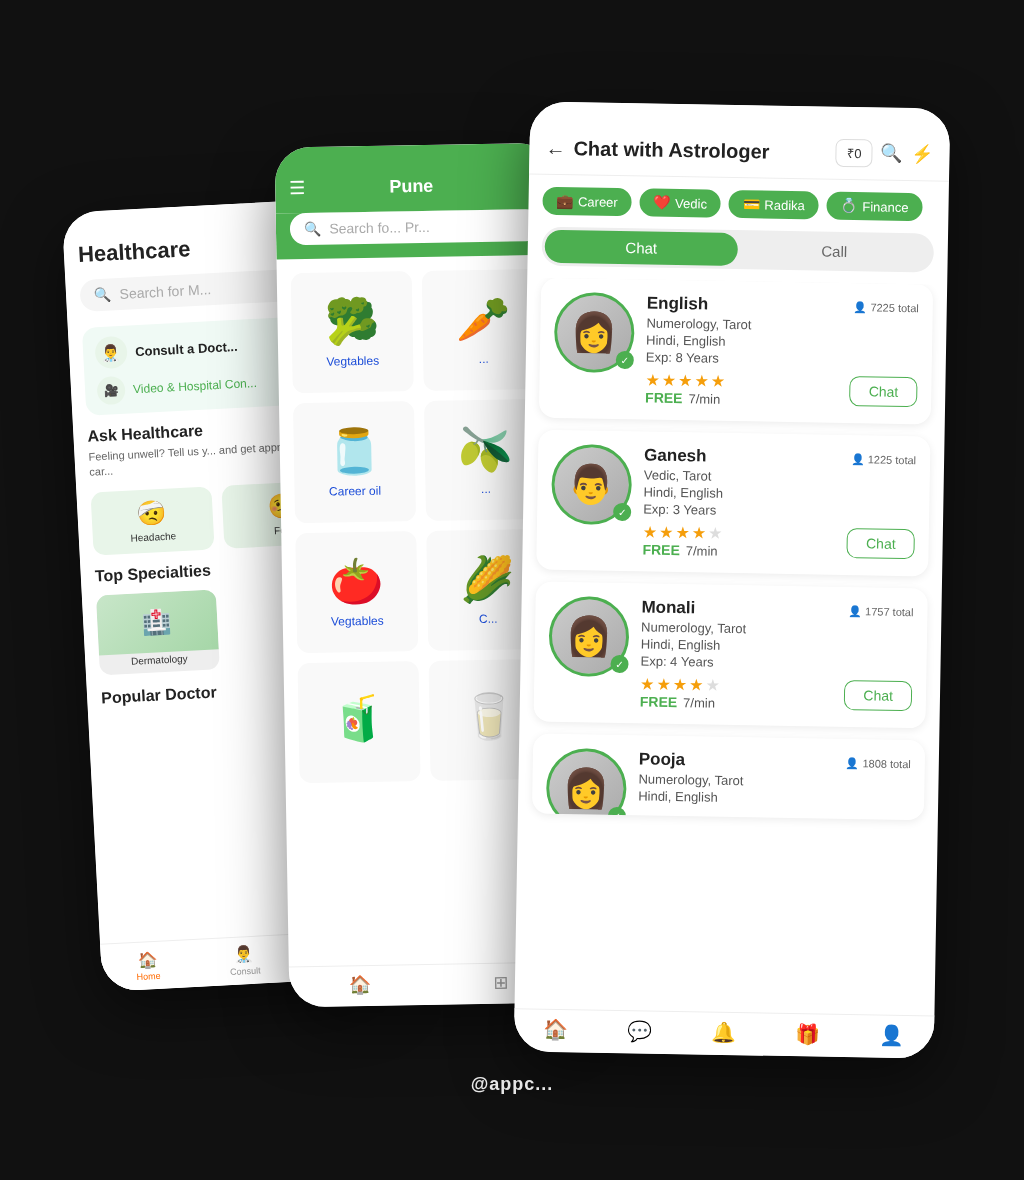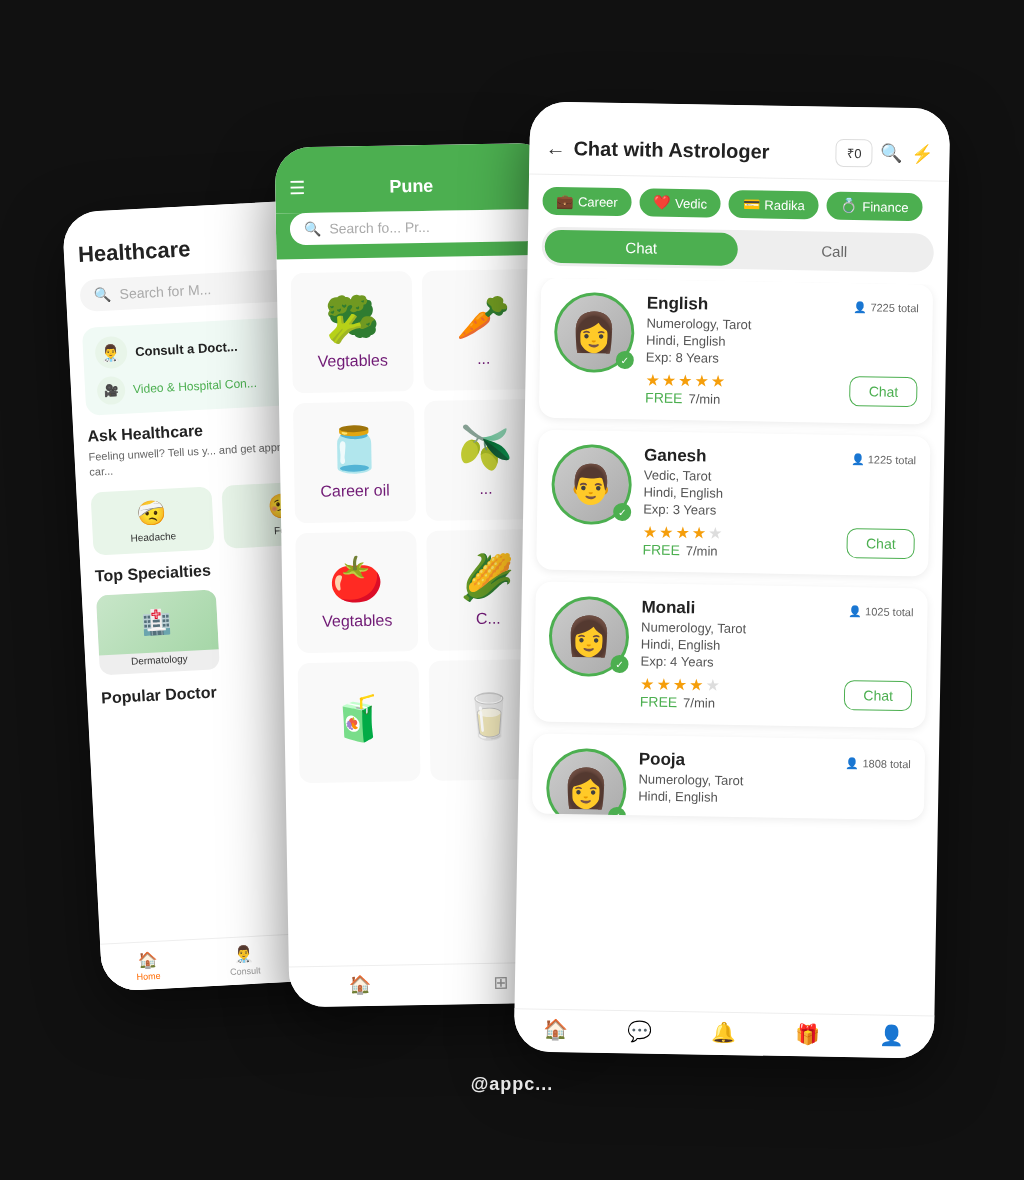--- a/index.html
+++ b/index.html
@@ -153,21 +153,21 @@
     .phone-2 .search-bar2 .si { color: #999; margin-right: 8px; }
     .phone-2 .search-bar2 span { color: #aaa; font-size: 14px; }
     .phone-2 .grid-section { padding: 14px; }
     .phone-2 .grid-row { display: flex; gap: 10px; margin-bottom: 10px; }
     .phone-2 .grid-cell {
       flex: 1; background: #f9f9f9; border-radius: 12px;
       padding: 10px; display: flex; flex-direction: column; align-items: center;
       min-height: 120px; justify-content: center;
     }
     .phone-2 .grid-cell .gc-img { font-size: 44px; margin-bottom: 6px; }
-    .phone-2 .grid-cell .gc-label { font-size: 16px; color: #701a75; font-weight: 500; }
+    .phone-2 .grid-cell .gc-label { font-size: 12px; color: #1d4ed8; font-weight: 500; }
     .phone-2 .bottom-nav2 {
       position: absolute; bottom: 0; left: 0; right: 0;
       background: #fff; border-top: 1px solid #eee;
       display: flex; justify-content: space-around; padding: 8px 0;
     }
     .phone-2 .nav2-item { display: flex; flex-direction: column; align-items: center; font-size: 9px; color: #999; }
     .phone-2 .nav2-item.active { color: #4caf50; }
     .phone-2 .nav2-icon { font-size: 18px; margin-bottom: 2px; }
 
     
@@ -243,21 +243,21 @@
     .phone-3 .astro-name { font-size: 17px; font-weight: 700; color: #222; }
     .phone-3 .total-badge {
       display: flex; align-items: center; gap: 3px;
       font-size: 11px; color: #666;
     }
     .phone-3 .astro-spec { font-size: 13px; color: #555; margin: 2px 0; }
     .phone-3 .astro-lang { font-size: 13px; color: #555; }
     .phone-3 .astro-exp { font-size: 13px; color: #555; margin: 2px 0; }
     .phone-3 .astro-price-row { display: flex; align-items: center; justify-content: space-between; margin-top: 4px; }
     .phone-3 .price-left { display: flex; align-items: center; gap: 6px; }
-    .phone-3 .free-label { color: #4caf50; font-size: 14px; font-weight: 400; }
+    .phone-3 .free-label { color: #4caf50; font-size: 14px; font-weight: 700; }
     .phone-3 .per-min { color: #555; font-size: 13px; }
     .phone-3 .stars { display: flex; gap: 2px; margin-top: 2px; }
     .phone-3 .star { color: #f59e0b; font-size: 16px; }
     .phone-3 .star.empty { color: #ddd; }
     .phone-3 .chat-btn {
       background: #fff; border: 1.5px solid #4caf50;
       color: #4caf50; border-radius: 10px;
       padding: 6px 18px; font-size: 14px; font-weight: 500;
       cursor: pointer;
     }
@@ -522,21 +522,21 @@
       <div class="astro-card">
         <div class="astro-avatar avatar-monali">
           <div class="person-silhouette">👩</div>
         </div>
         <div class="verify-badge">✓</div>
         <div class="astro-info">
           <div class="astro-name-row">
             <span class="astro-name">Monali</span>
             <span class="total-badge">
               <span>👤</span>
-              <span>1025 total</span>
+              <span>1757 total</span>
             </span>
           </div>
           <div class="astro-spec">Numerology, Tarot</div>
           <div class="astro-lang">Hindi, English</div>
           <div class="astro-exp">Exp: 4 Years</div>
           <div class="astro-price-row">
             <div>
               <div class="stars">
                 <span class="star">★</span>
                 <span class="star">★</span>

